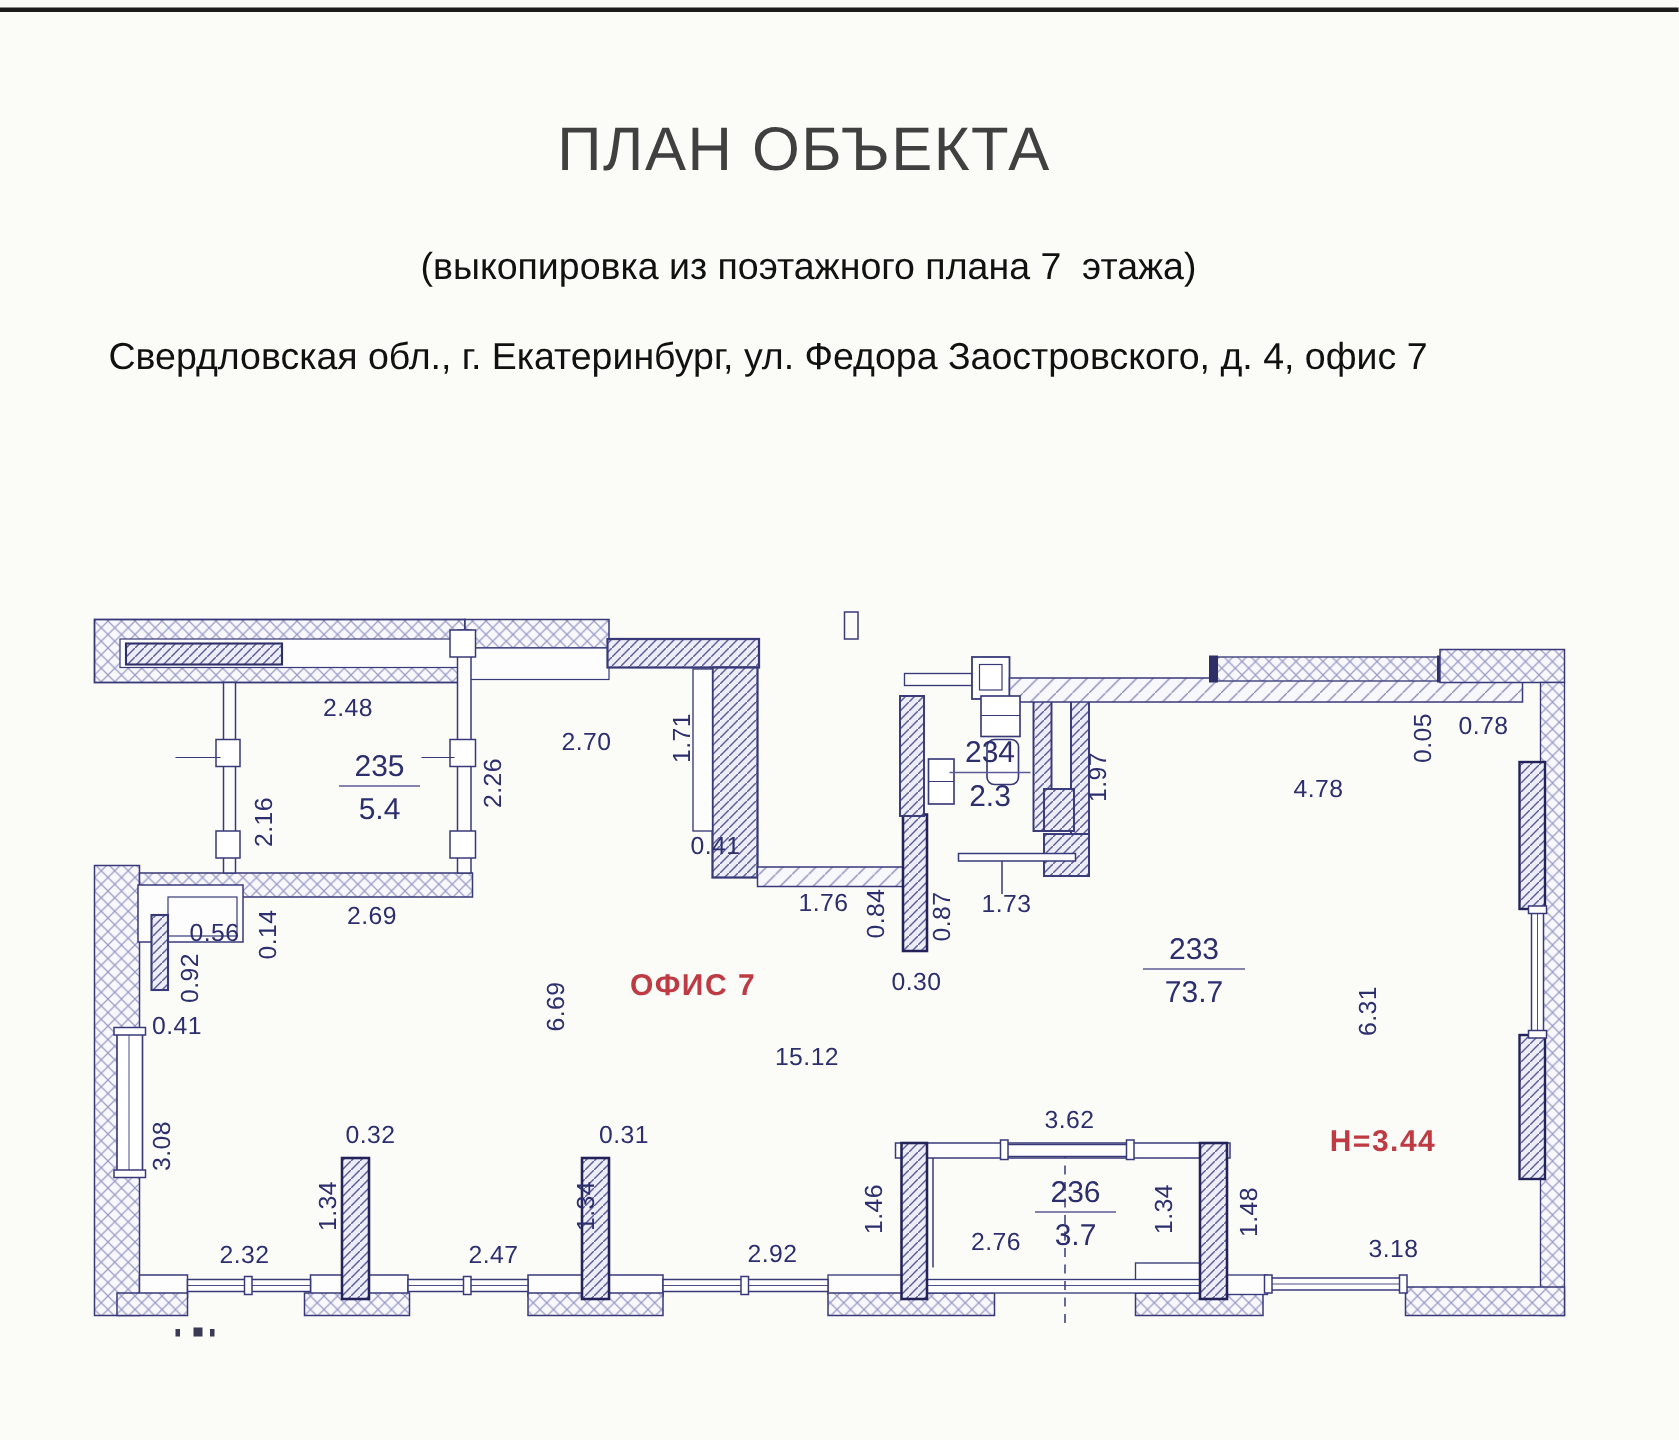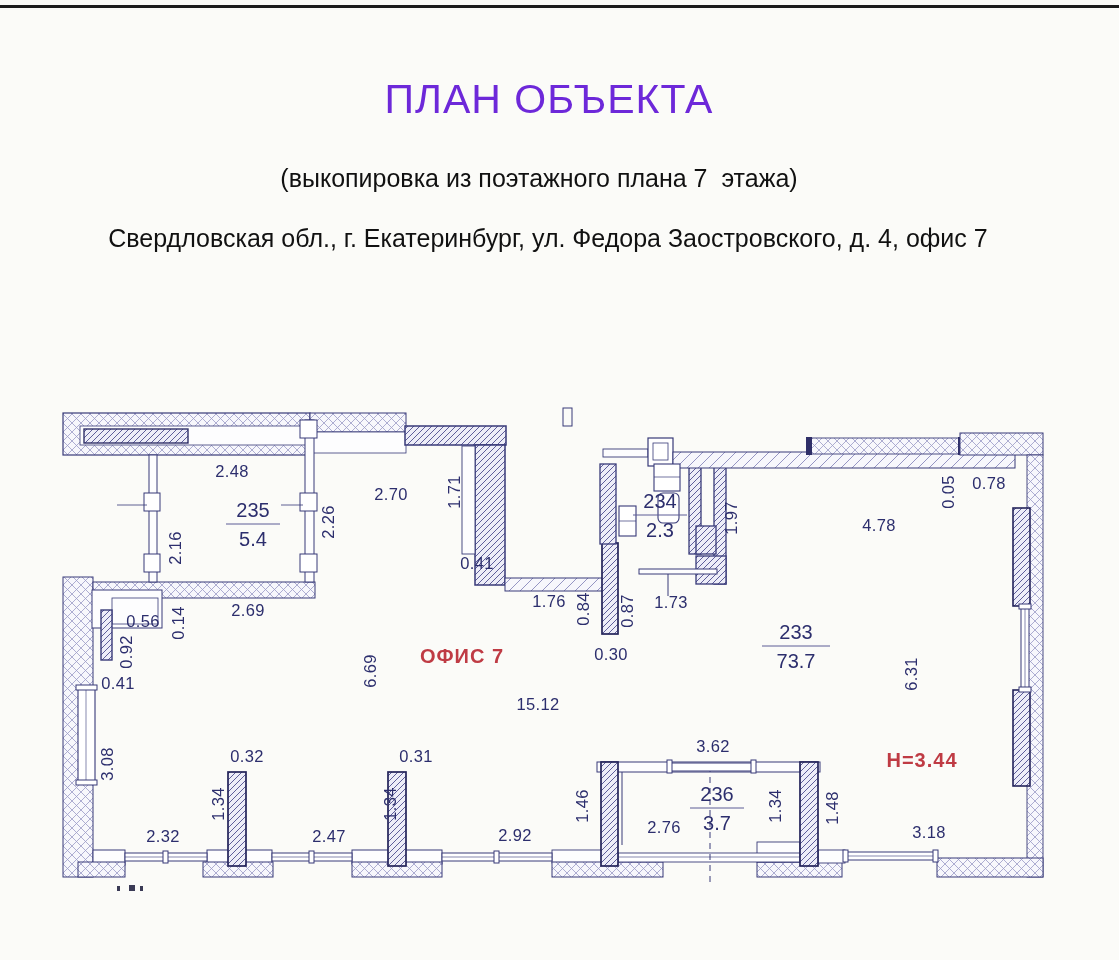--- a/index.html
+++ b/index.html
@@ -2,26 +2,26 @@
 <html><head>
 <meta charset="utf-8">
 <style>
   html,body{margin:0;padding:0;}
   body{
     width:1119px;height:960px;position:relative;overflow:hidden;
     background:#fbfbf8;
     font-family:"Liberation Sans", sans-serif;
   }
   .top-frame{position:absolute;left:0;top:5px;width:1119px;height:3px;background:#1c1c1c;}
-  .doc-title{position:absolute;left:17px;top:76px;width:1064px;text-align:center;
-    font-size:41px;letter-spacing:1px;color:#6d28d9;}
+  .doc-title{position:absolute;left:4px;top:76px;width:1064px;text-align:center;
+    font-size:41px;letter-spacing:1px;color:#404040;}
   .doc-subtitle{position:absolute;left:0;top:164px;width:1078px;text-align:center;
     font-size:25px;color:#111;white-space:pre;}
   .doc-address{position:absolute;left:0;top:224px;width:1024px;text-align:center;
-    font-size:25px;color:#111;margin-left:36px;}
+    font-size:25px;color:#111;}
   svg{position:absolute;left:0;top:0;}
   svg text{font-family:"Liberation Sans", sans-serif;}
   .dim{font-size:16.5px;fill:#2c2e6d;text-anchor:middle;letter-spacing:0.3px;}
   .roomnum{font-size:20px;fill:#2c2e6d;text-anchor:middle;}
   .roomarea{font-size:20px;fill:#2c2e6d;text-anchor:middle;}
   .redlbl{font-size:20px;fill:#bf3b44;text-anchor:middle;font-weight:bold;letter-spacing:1px;}
 </style>
 </head>
 <body>
 

